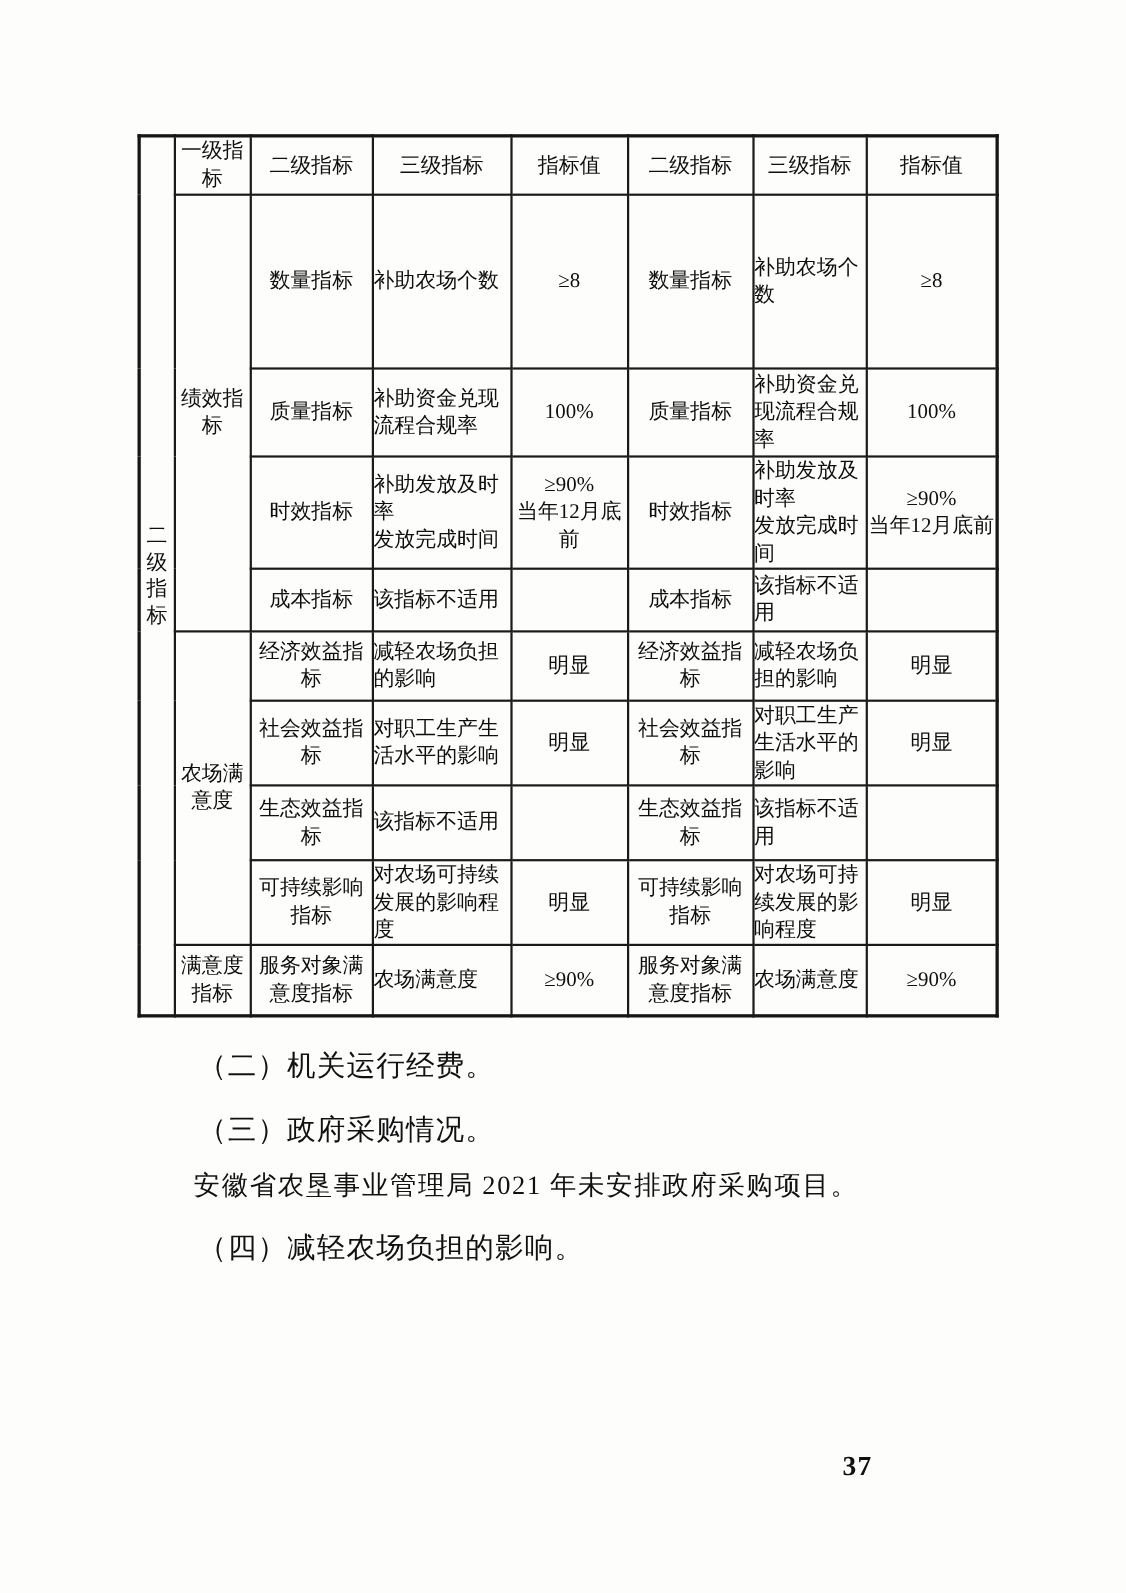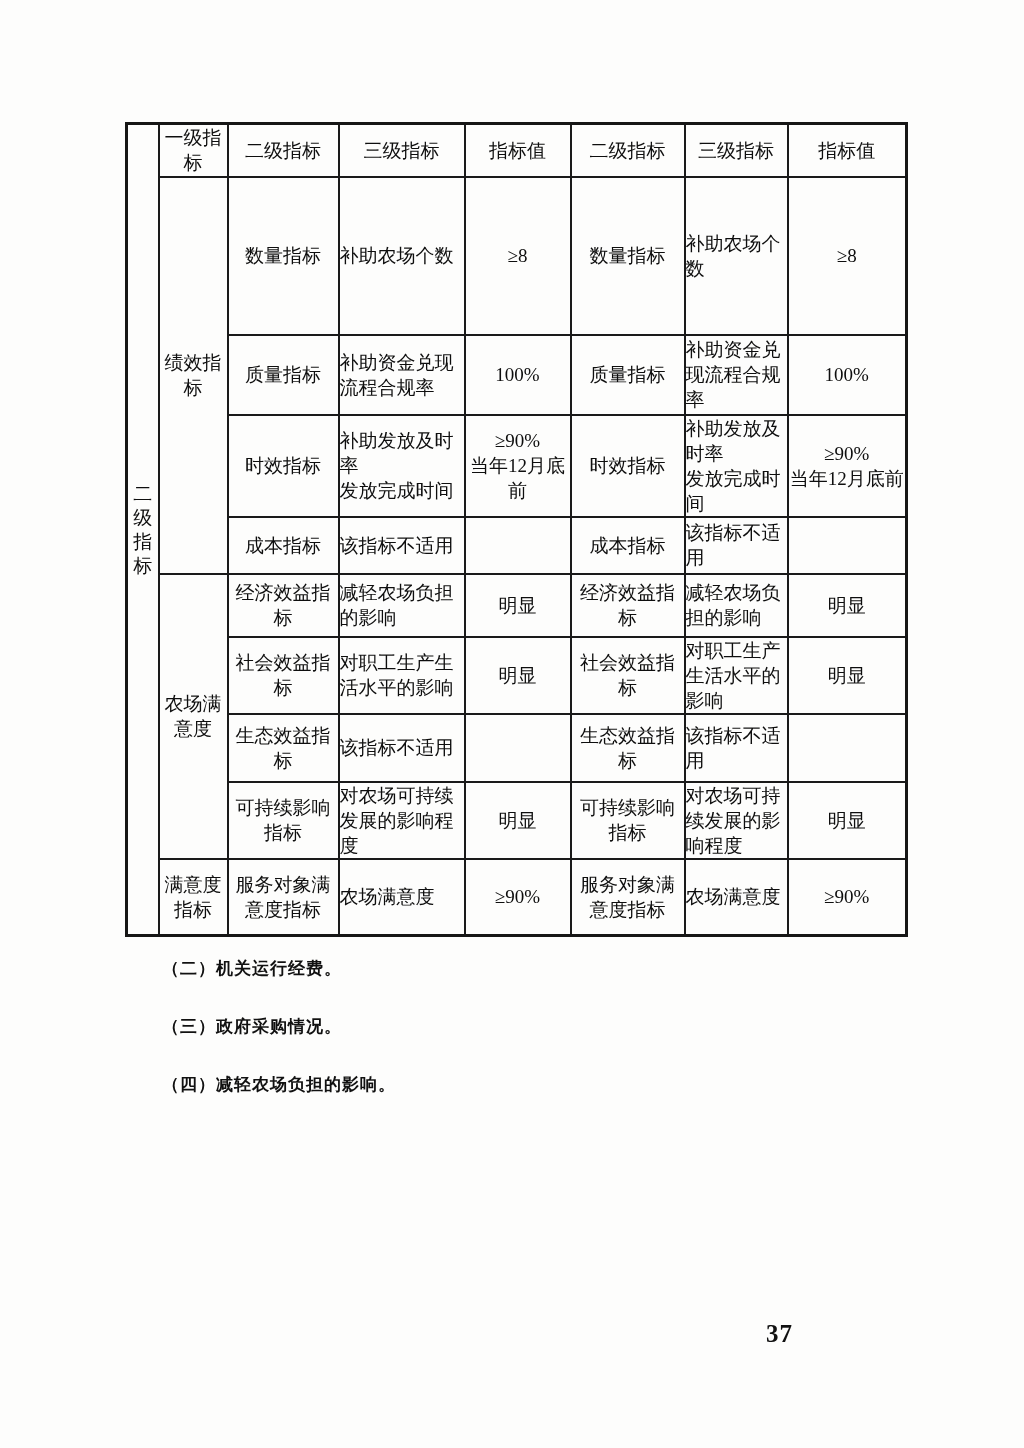--- a/index.html
+++ b/index.html
@@ -45,23 +45,23 @@
 
   
   .bodytext {
     position: absolute;
     left: 128px;
     top: 932px;
     width: 779px;
   }
   .bodytext h2 {
     margin: 16px 0 0 0;
-    font-size: 17px;
+    font-size: 26px;
     line-height: 42px;
-    font-weight: bold;
+    font-weight: normal;
     padding-left: 2em;
     letter-spacing: 1px;
   }
   .bodytext p {
     margin: 4px 0 0 0;
     font-size: 24px;
     letter-spacing: 1.5px;
     text-indent: 2em;
     text-align: justify;
   }
@@ -166,33 +166,34 @@
       <td class="valb"></td>
     </tr>
     <tr style="height:77px">
       <td class="lvl2a">可持续影响指标</td>
       <td class="lvl3a">对农场可持续发展的影响程度</td>
       <td class="vala">明显</td>
       <td class="lvl2b">可持续影响指标</td>
       <td class="lvl3b">对农场可持续发展的影响程度</td>
       <td class="valb">明显</td>
     </tr>
-    <tr style="height:77px">
+    <tr style="height:65px">
       <td class="lvl1">满意度指标</td>
       <td class="lvl2a">服务对象满意度指标</td>
       <td class="lvl3a">农场满意度</td>
       <td class="vala">≥90%</td>
       <td class="lvl2b">服务对象满意度指标</td>
       <td class="lvl3b">农场满意度</td>
       <td class="valb">≥90%</td>
     </tr>
   </tbody>
     </table>
 
   <div class="bodytext">
     <h2>（二）机关运行经费。</h2>
     <h2>（三）政府采购情况。</h2>
+    <p class="p2">安徽省农垦事业管理局 2021 年未安排政府采购项目。</p>
     <h2>（四）减轻农场负担的影响。</h2>
   </div>
 
   <div class="pageno">37</div>
 
 </div>
 
 </body></html>

